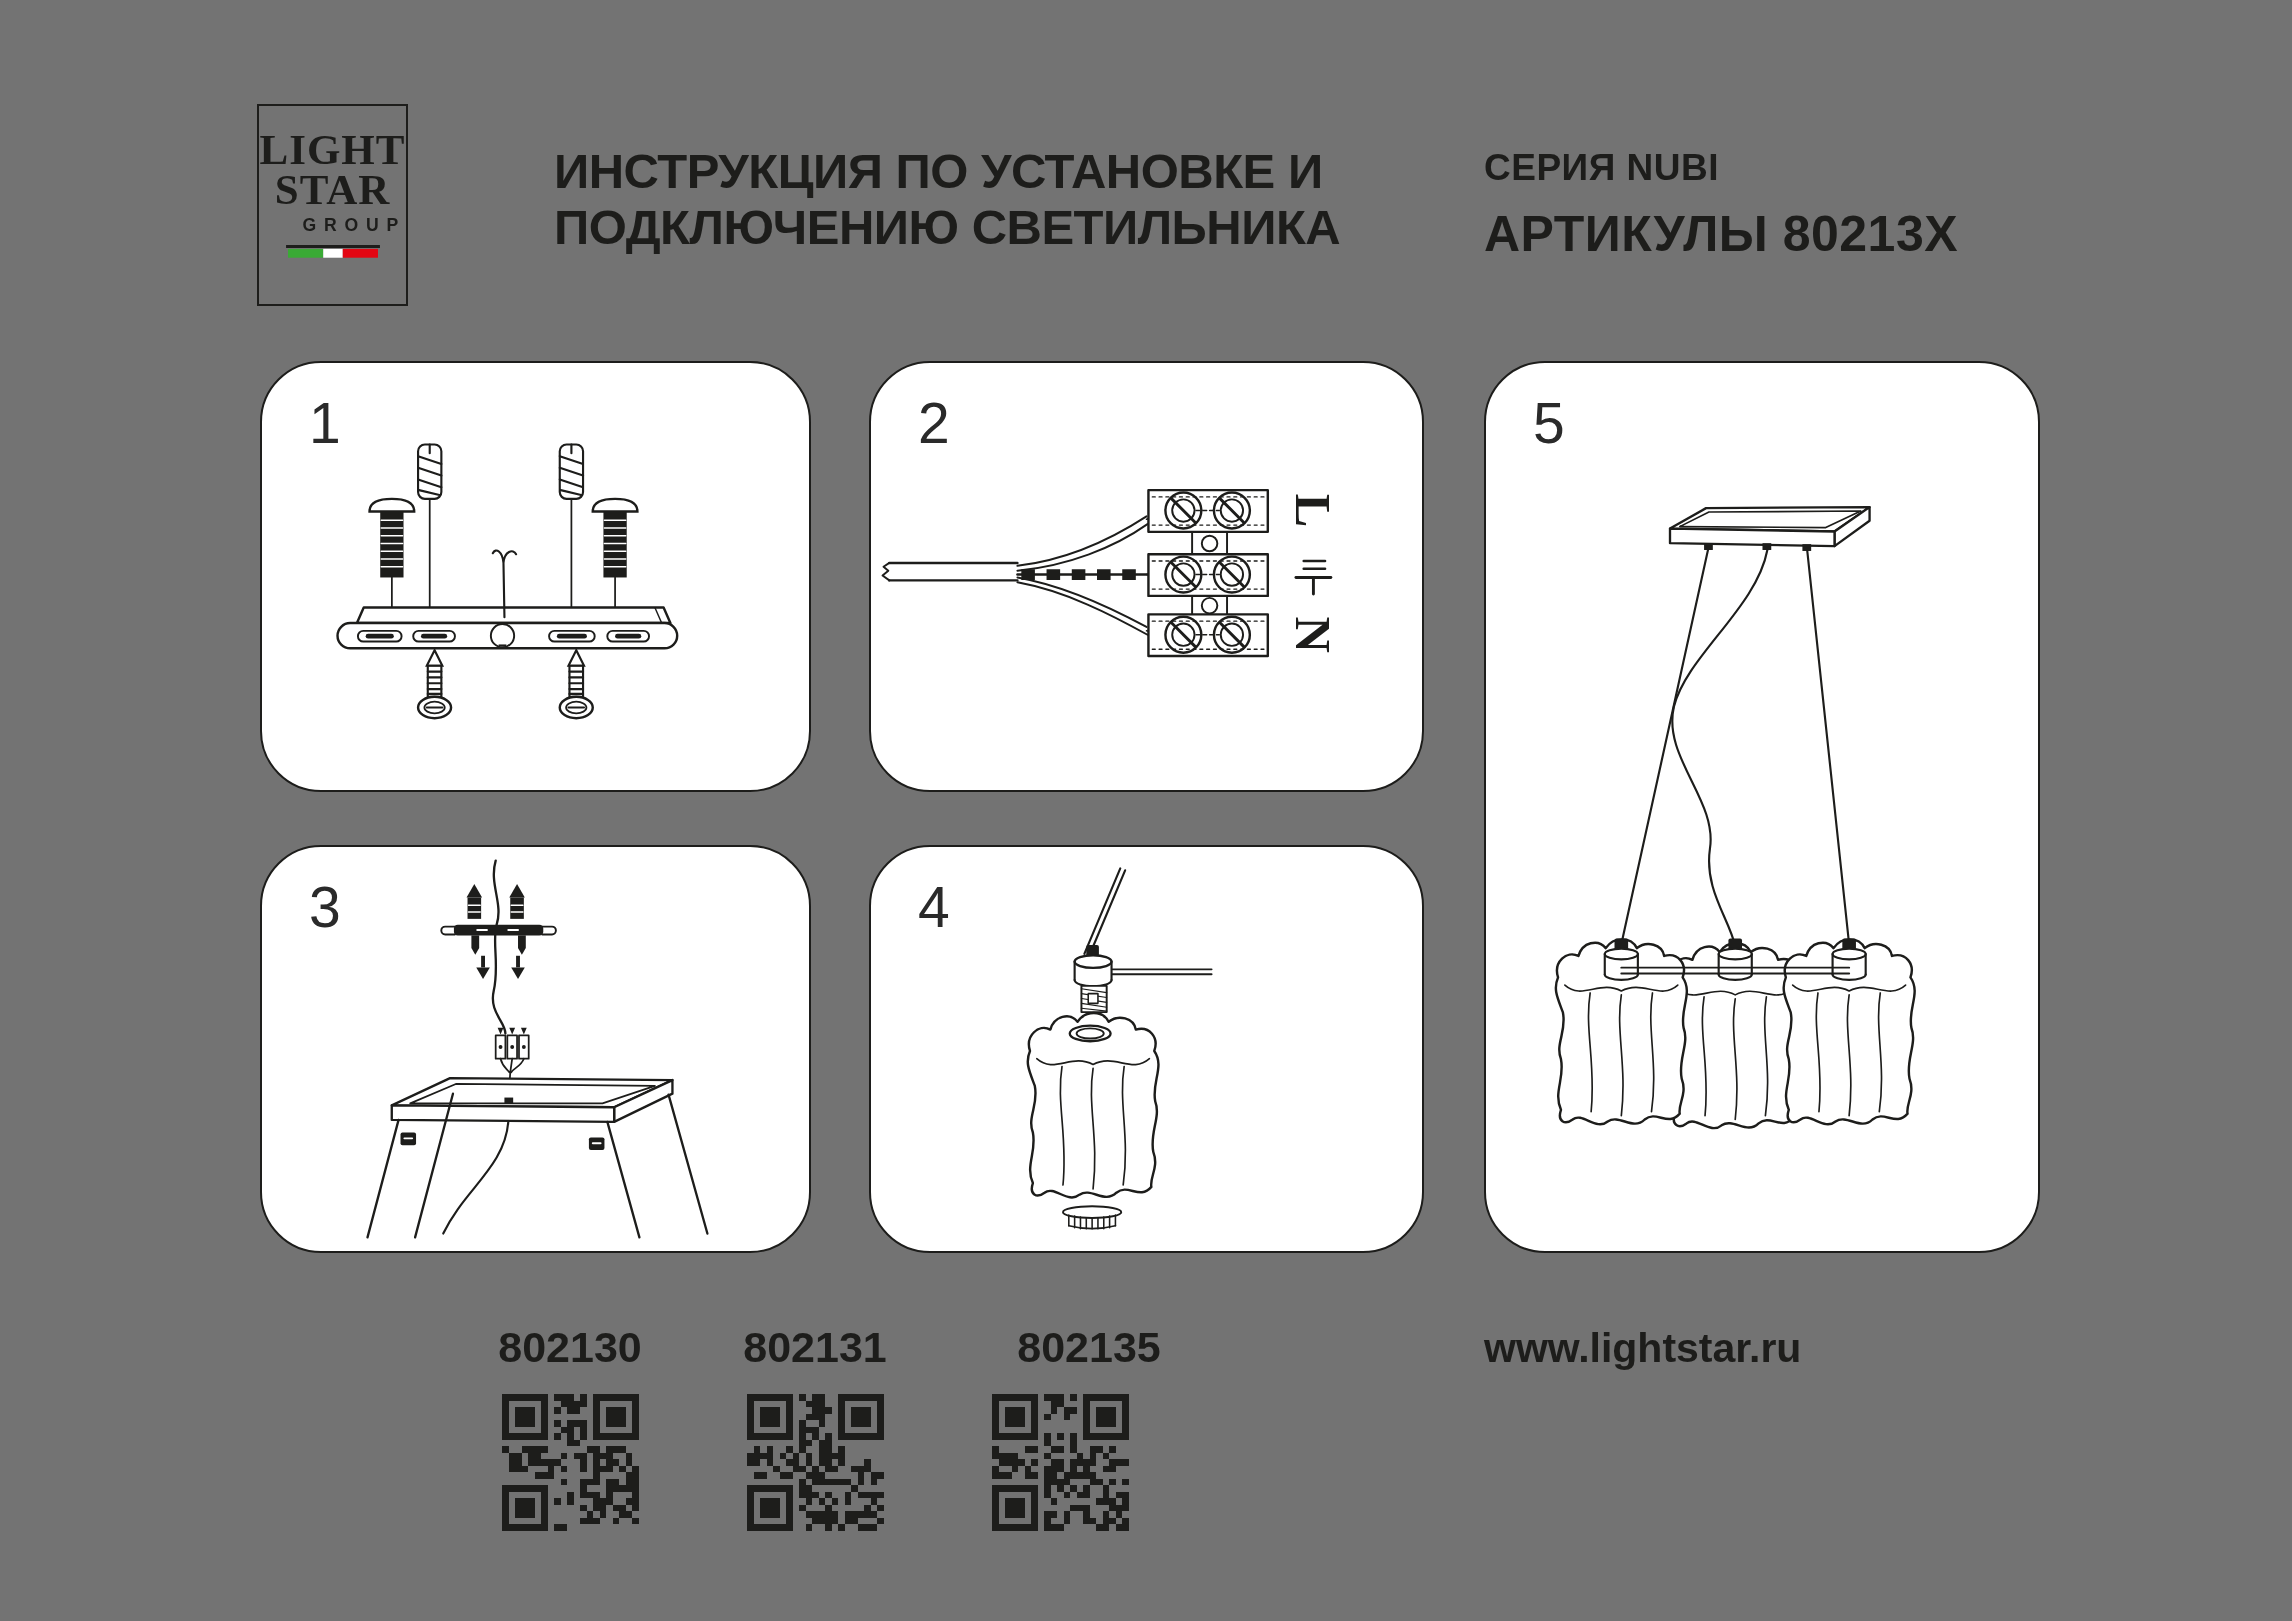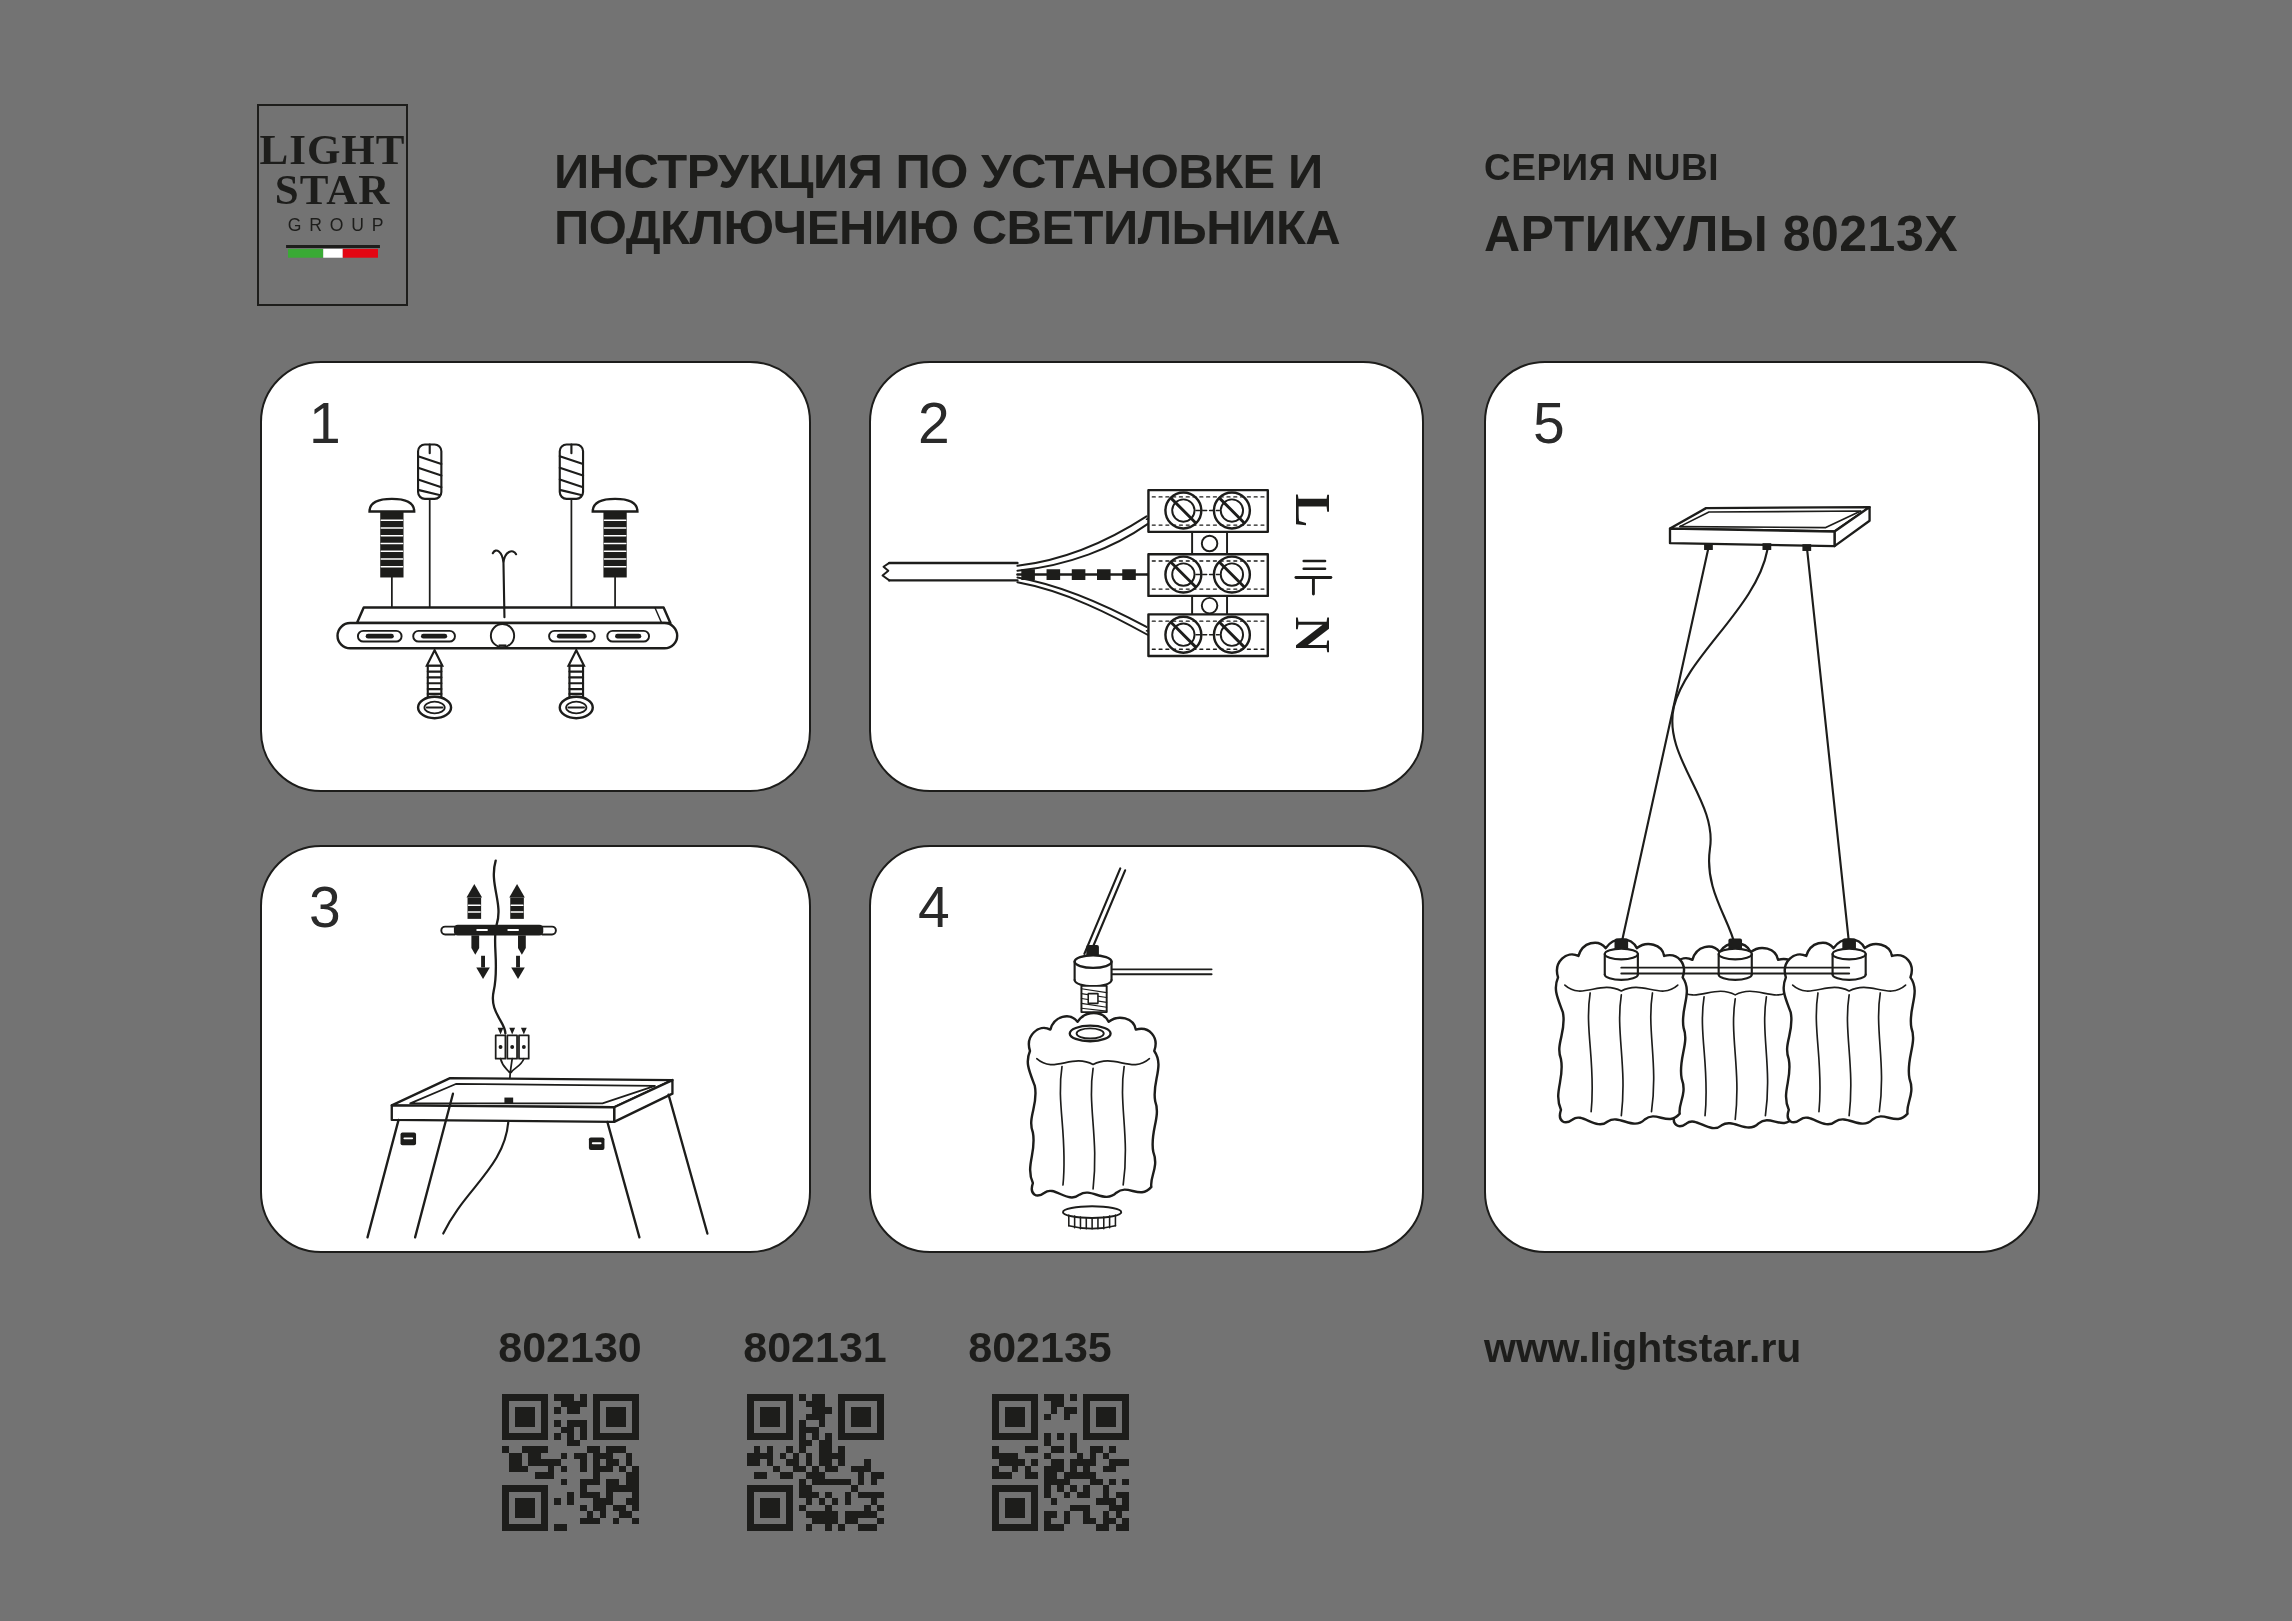--- a/index.html
+++ b/index.html
@@ -4,41 +4,41 @@
 <style>
   html,body{margin:0;padding:0;background:#ffffff;}
   .sheet{position:relative;width:2293px;height:1621px;background:#737373;
          font-family:"Liberation Sans",sans-serif;color:#1d1d1b;overflow:hidden;}
 
   
   .logo-box{position:absolute;left:257px;top:104px;width:151px;height:202px;
             border:2px solid #1d1d1b;box-sizing:border-box;text-align:center;padding-top:23.5px;}
   .logo-word{font-family:"Liberation Serif",serif;font-weight:bold;font-size:43px;
              line-height:40px;letter-spacing:1px;}
-  .logo-group{font-size:17.6px;letter-spacing:7.8px;margin-top:5.9px;padding-left:14px;font-weight:400;}
+  .logo-group{font-size:17.6px;letter-spacing:7.8px;margin-top:5.9px;padding-left:14px;font-weight:700;text-align:right;}
   .logo-flag{width:94px;height:13.7px;margin:8.8px auto 0;}
   .page-title{position:absolute;left:554px;top:143px;font-size:49px;line-height:56px;
               font-weight:bold;letter-spacing:-0.5px;}
   .right-head{position:absolute;left:1484px;top:147px;width:556px;}
   .series{font-size:37px;font-weight:bold;letter-spacing:0.5px;}
   .articles{font-size:50px;font-weight:bold;margin-top:15.7px;letter-spacing:0.5px;}
 
   
   .panel{position:absolute;border:2.9px solid #1d1d1b;border-radius:61px;background:#fff;box-sizing:border-box;}
   .panel-1{left:260px;top:361px;width:551px;height:431px;}
   .panel-2{left:869px;top:361px;width:555px;height:431px;}
   .panel-3{left:260px;top:845px;width:551px;height:408px;}
   .panel-4{left:869px;top:845px;width:555px;height:408px;}
   .panel-5{left:1484px;top:361px;width:556px;height:892px;}
   .step-num{position:absolute;left:47px;top:27.4px;font-size:57px;font-weight:400;color:#2a2a2a;}
   .panel svg.art{position:absolute;left:0;top:0;width:100%;height:100%;}
 
   
   .art-code{position:absolute;top:1323px;width:196px;text-align:center;font-size:43px;font-weight:bold;}
-  .code-1{left:472px;} .code-2{left:717px;} .code-3{left:942px;}
+  .code-1{left:472px;} .code-2{left:717px;} .code-3{left:991px;}
   .qr{position:absolute;top:1394px;width:137px;height:137px;}
   .qr-1{left:502px;} .qr-2{left:747px;} .qr-3{left:992px;}
   .website{position:absolute;left:1484px;top:1325px;width:556px;text-align:left;
            font-size:41px;font-weight:bold;}
 </style>
 </head>
 <body>
 
 <div class="sheet">
 

